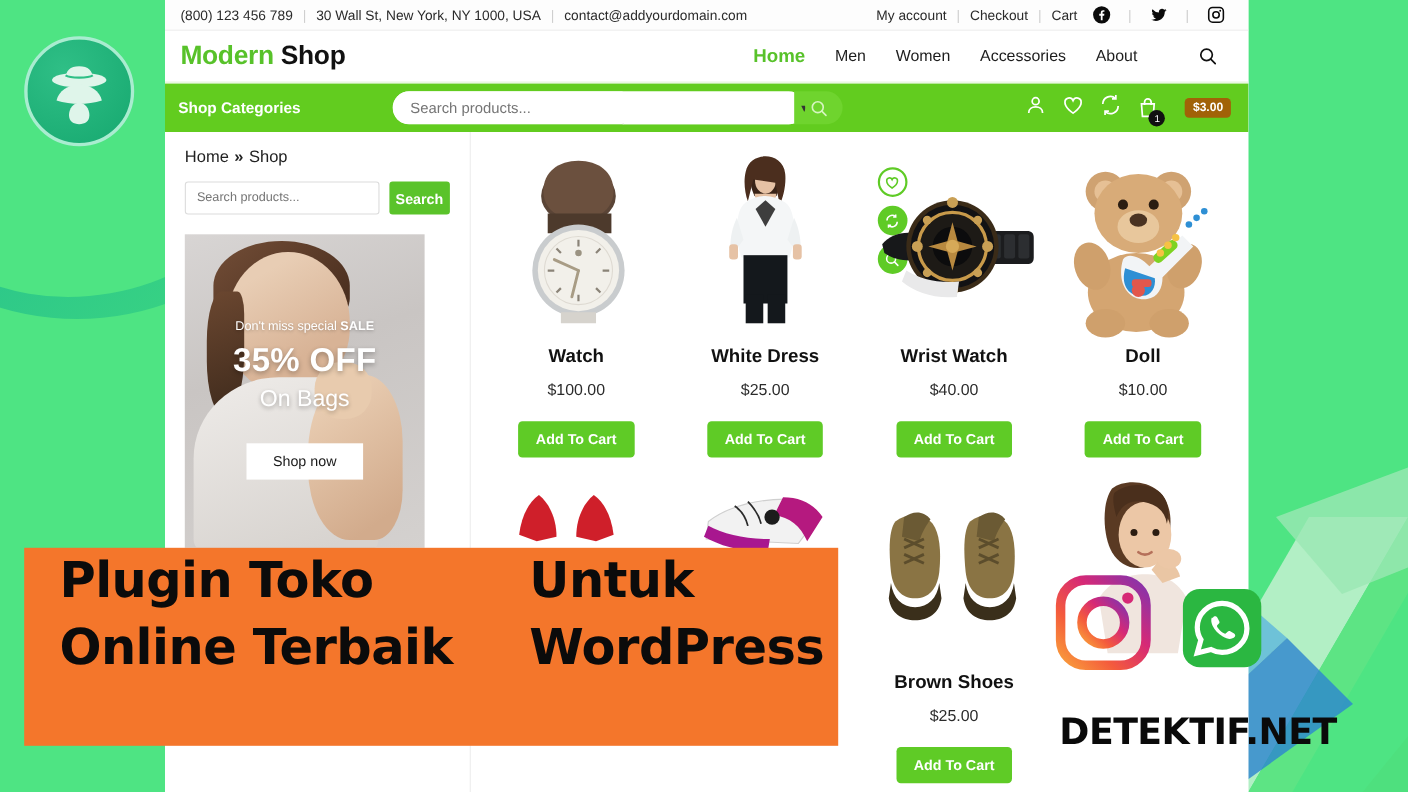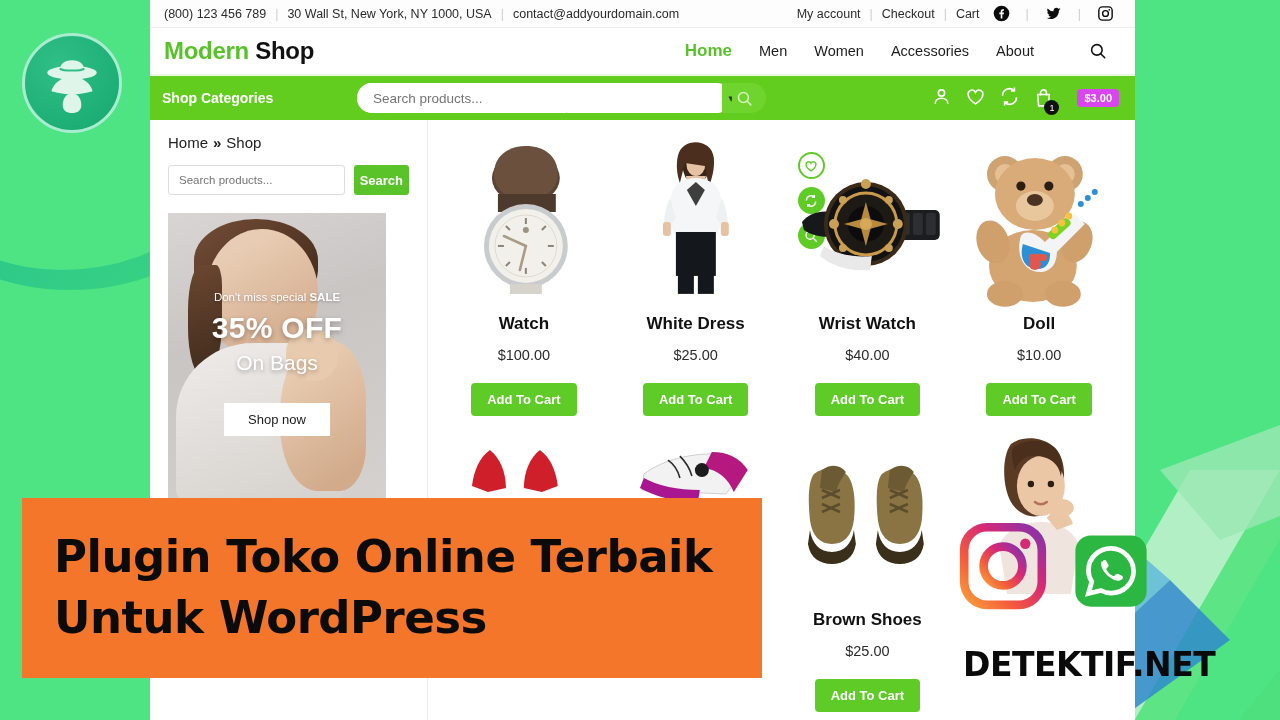--- a/index.html
+++ b/index.html
@@ -84,21 +84,21 @@
     background:#6fd42e; display:flex; align-items:center; justify-content:center;
     border:0; cursor:pointer;
   }
   .greenbar .acts { margin-left:auto; display:flex; align-items:center; gap:13px; padding-right:4px; }
   .cart-holder { position:relative; display:flex; align-items:center; }
   .cart-badge {
     position:absolute; right:-5px; bottom:-6px; width:15px; height:15px; border-radius:50%;
     background:#111; color:#fff; font-size:9px; display:flex; align-items:center; justify-content:center;
   }
   .cart-price {
-    background:#d946ef; color:#fff; font-size:11px; font-weight:700;
+    background:#a16207; color:#fff; font-size:11px; font-weight:700;
     padding:3px 7px; border-radius:4px; margin-left:10px;
   }
 
   
   .content { display:flex; height:calc(720px - 28px - 48px - 44px); }
   .sidebar { width:278px; padding:14px 18px 0 18px; border-right:1px solid #ededed; }
   .crumb { font-size:15px; color:#222; margin-bottom:14px; }
   .crumb .sepb { margin:0 5px; font-weight:700; }
   .side-search { display:flex; gap:9px; margin-bottom:18px; }
   .side-search input {
@@ -178,21 +178,21 @@
   .art { width:100%; height:100%; position:relative; }
 
   
   #logo-badge {
     position:absolute; left:22px; top:33px; width:100px; height:100px;
     border-radius:50%; background:radial-gradient(circle at 35% 30%,#2fbf86,#16a86f);
     border:3px solid #a9ecd0; display:flex; align-items:center; justify-content:center;
   }
   #orange-banner {
     position:absolute; left:22px; top:498px; width:740px; height:180px;
-    background:#f4762b; display:flex; flex-direction:column;
+    background:#f4762b; display:flex; flex-direction:row;
     justify-content:center; padding-left:32px;
   }
   #orange-banner .line {
     font-size:45px; font-weight:700; color:#0b0b0b; line-height:1.35;
     letter-spacing:-.5px; font-family:"DejaVu Sans", sans-serif;
   }
   #ig-icon { position:absolute; left:957px; top:520px; width:92px; height:92px; }
   #wa-icon { position:absolute; left:1073px; top:533px; width:76px; height:76px; }
   #watermark {
     position:absolute; left:963px; top:645px; font-size:33px; font-weight:700;

